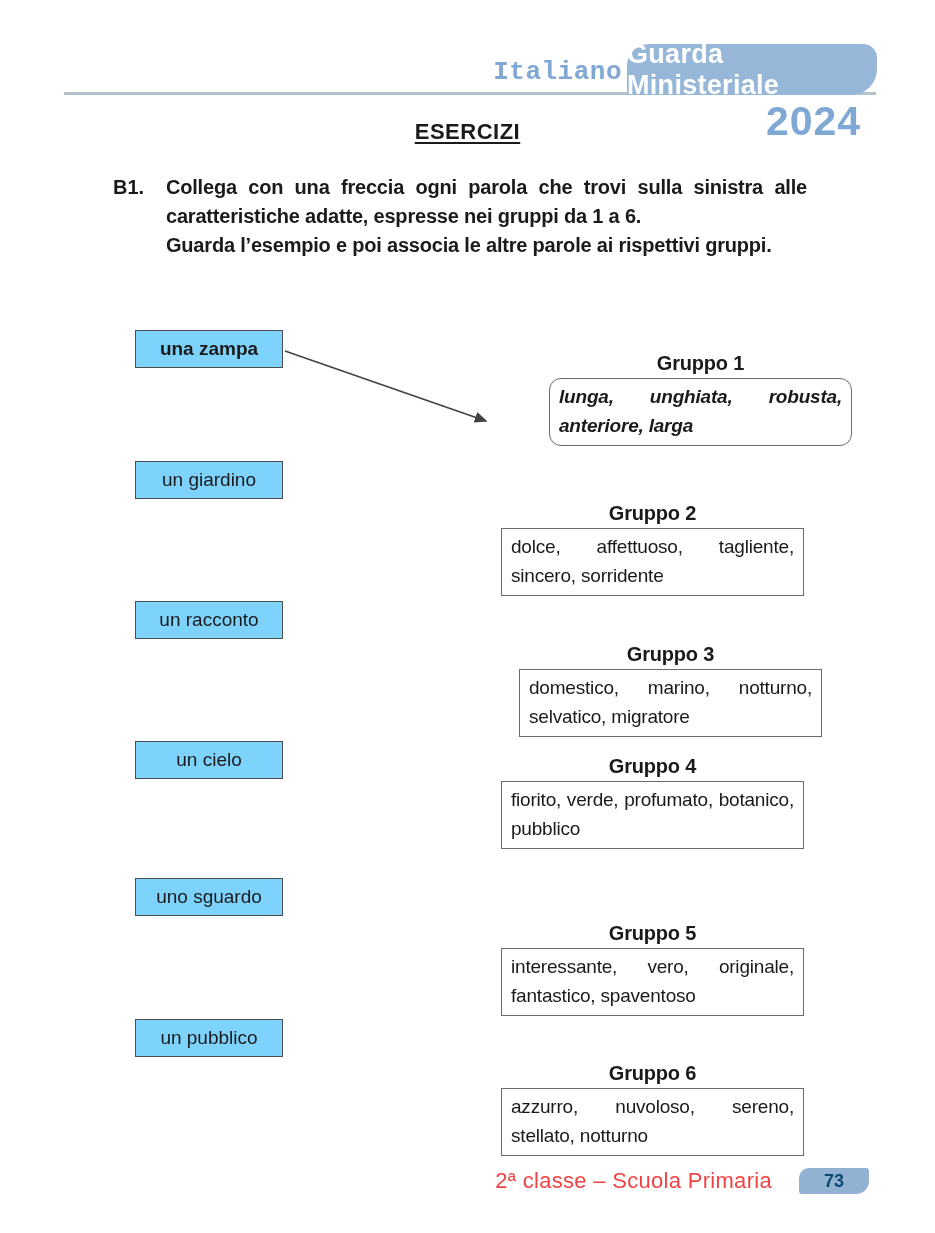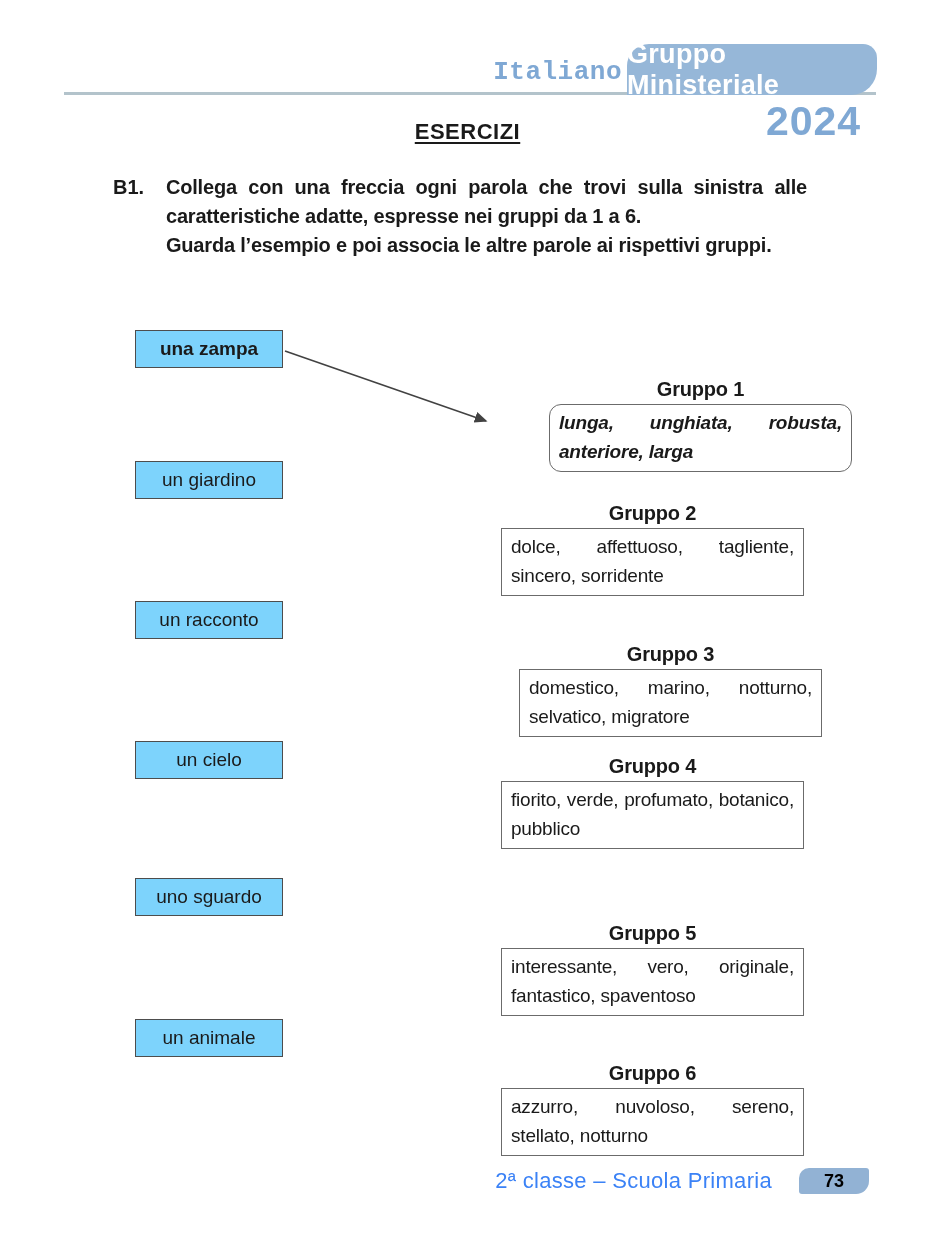--- a/index.html
+++ b/index.html
@@ -45,51 +45,51 @@
   
   .word{
     position:absolute;left:135px;width:148px;height:38px;box-sizing:border-box;
     border:1.5px solid #4d4d4d;background:#7dd3fc;
     display:flex;align-items:center;justify-content:center;font-size:19px;
   }
   .word.example{font-weight:bold;}
   .w0{top:330px;} .w1{top:461px;} .w2{top:601px;} .w3{top:741px;} .w4{top:878px;} .w5{top:1019px;}
   
   .group{position:absolute;left:501px;width:303px;}
-  .g0{top:378px;padding-left:48px;} .g1{top:502px;} .g2{top:643px;padding-left:18px;} .g3{top:755px;} .g4{top:922px;} .g5{top:1062px;}
+  .g0{top:352px;padding-left:48px;} .g1{top:502px;} .g2{top:643px;padding-left:18px;} .g3{top:755px;} .g4{top:922px;} .g5{top:1062px;}
   .group-title{
     height:26px;text-align:center;font-size:20px;font-weight:bold;letter-spacing:-0.2px;
   }
   .group-box{
     box-sizing:border-box;border:1.5px solid #6b6b6b;background:#fff;
     min-height:67px;padding:3px 9px 5px 9px;
     font-size:19px;line-height:29px;text-align:justify;letter-spacing:-0.2px;
   }
   .group.example .group-box{font-weight:bold;font-style:italic;border-radius:12px;}
   
   .arrow-layer{position:absolute;top:0;left:0;width:935px;height:1233px;pointer-events:none;}
   
   .footer-label{
     position:absolute;top:1168px;left:400px;width:372px;text-align:right;
-    font-size:22px;color:#3b82f6;letter-spacing:.3px;
+    font-size:22px;color:#ef4444;letter-spacing:.3px;
   }
   .page-badge{
     position:absolute;top:1168px;left:799px;width:70px;height:26px;
     background:#92b2d4;border-radius:10px 3px 13px 3px;
     display:flex;align-items:center;justify-content:center;
-    color:#000000;font-size:18px;font-weight:bold;
+    color:#0c4a6e;font-size:18px;font-weight:bold;
   }
 </style>
 </head>
 <body>
 
 <div class="subject">Italiano</div>
 <div class="hrule"></div>
 <div class="badge">
-  <span>Gruppo Ministeriale</span>
+  <span>Guarda Ministeriale</span>
 </div>
 <div class="year">2024</div>
 
 <div class="page-title">
   <span>ESERCIZI</span>
 </div>
 
 <div class="exercise">
   <div class="ex-num">B1.</div>
   <div class="ex-body">
@@ -107,21 +107,21 @@
 <div class="word w2">
   <span>un racconto</span>
 </div>
 <div class="word w3">
   <span>un cielo</span>
 </div>
 <div class="word w4">
   <span>uno sguardo</span>
 </div>
 <div class="word w5">
-  <span>un animale</span>
+  <span>un pubblico</span>
 </div>
 
 <div class="group example g0">
   <div class="group-title">Gruppo 1</div>
   <div class="group-box">lunga, unghiata, robusta, anteriore, larga</div>
 </div>
 <div class="group g1">
   <div class="group-title">Gruppo 2</div>
   <div class="group-box">dolce, affettuoso, tagliente, sincero, sorridente</div>
 </div>

